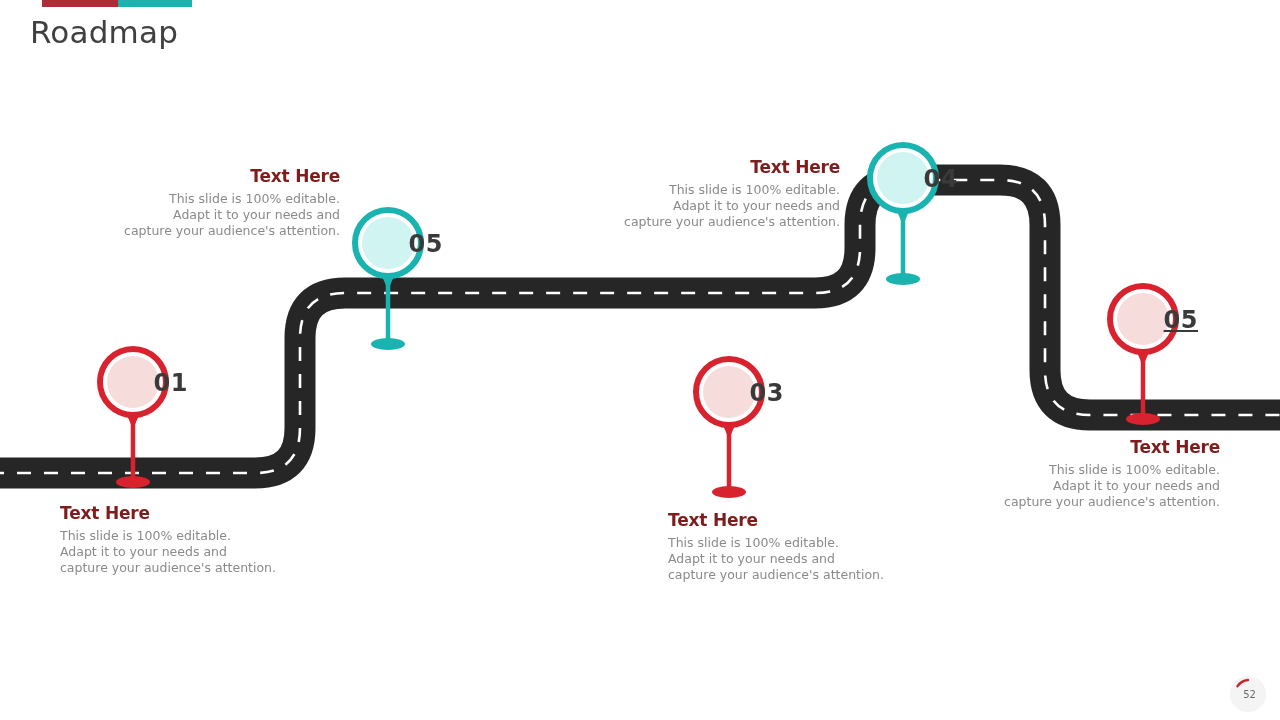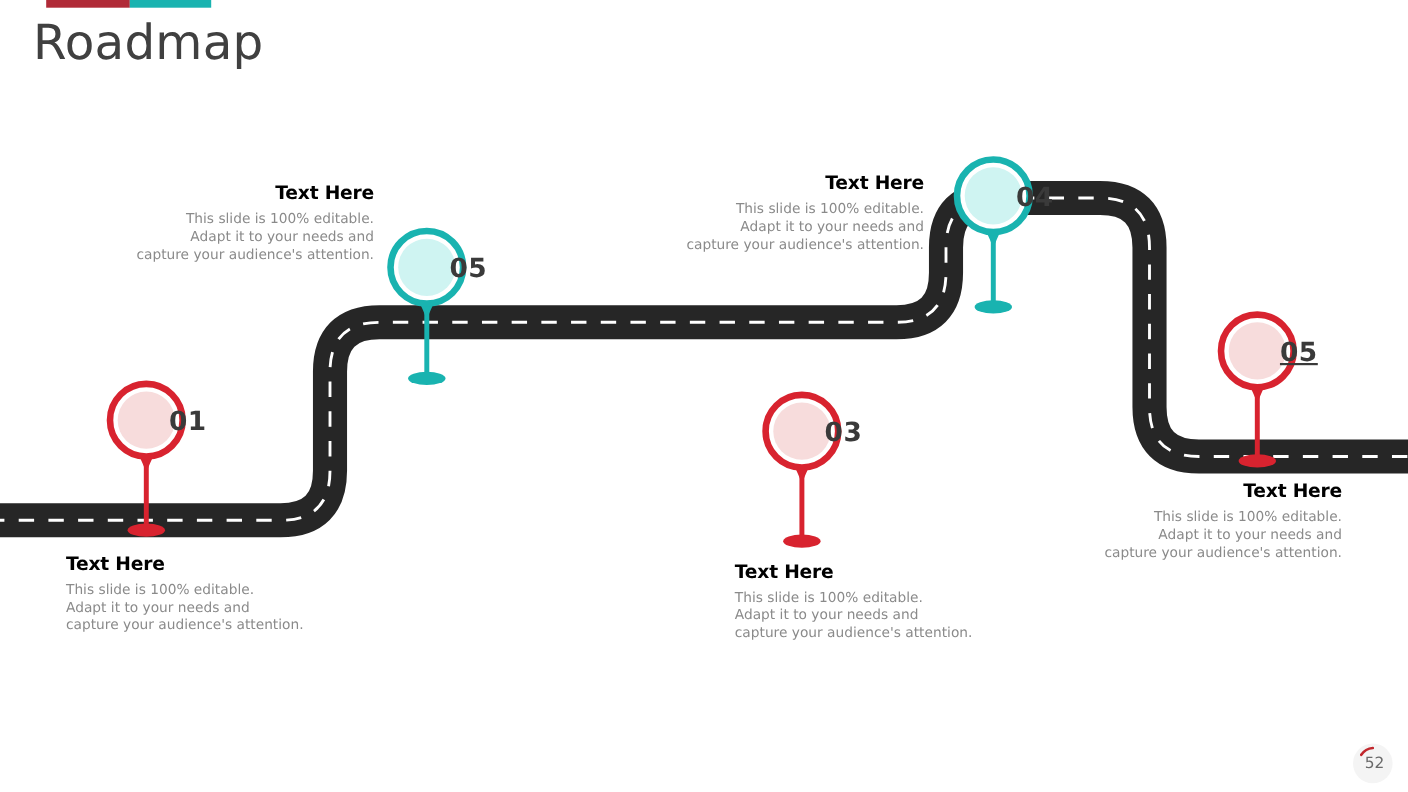--- a/index.html
+++ b/index.html
@@ -26,21 +26,21 @@
     display: flex;
   }
   .accent-seg { height: 100%; }
   .accent-left  { width: 76px; }
   .accent-right { width: 74px; }
 
   #page-title {
     position: absolute;
     left: 30px;
     top: 14px;
-    font-size: 44px;
+    font-size: 31px;
     font-weight: 400;
     letter-spacing: 0.2px;
     color: #404040;
     font-family: "DejaVu Sans", sans-serif;
     white-space: nowrap;
   }
 
   
   #road-canvas {
     position: absolute;
@@ -79,21 +79,21 @@
   .text-block {
     position: absolute;
     width: 270px;
   }
   .text-block.align-left  { text-align: left; }
   .text-block.align-right { text-align: right; }
 
   .tb-heading {
     font-size: 17px;
     font-weight: 700;
-    color: #000000;
+    color: #7f1d1d;
     font-family: "DejaVu Sans", sans-serif;
     margin: 0 0 5px 0;
     letter-spacing: -0.2px;
     white-space: nowrap;
   }
   .tb-body {
     font-size: 12.5px;
     line-height: 16px;
     color: #8a8a8a;
     font-family: "DejaVu Sans", sans-serif;
@@ -114,21 +114,21 @@
     inset: 0;
     border-radius: 50%;
     background: #f4f4f4;
   }
   #page-number-badge .badge-text {
     position: absolute;
     inset: 0;
     display: flex;
     align-items: center;
     justify-content: center;
-    font-size: 14px;
+    font-size: 10px;
     color: #6a6a6a;
     font-family: "DejaVu Sans", sans-serif;
     padding-left: 3px;
     box-sizing: border-box;
   }
   #page-number-badge svg { position: absolute; inset: 0; }
 </style>
 </head>
 <body>
 

